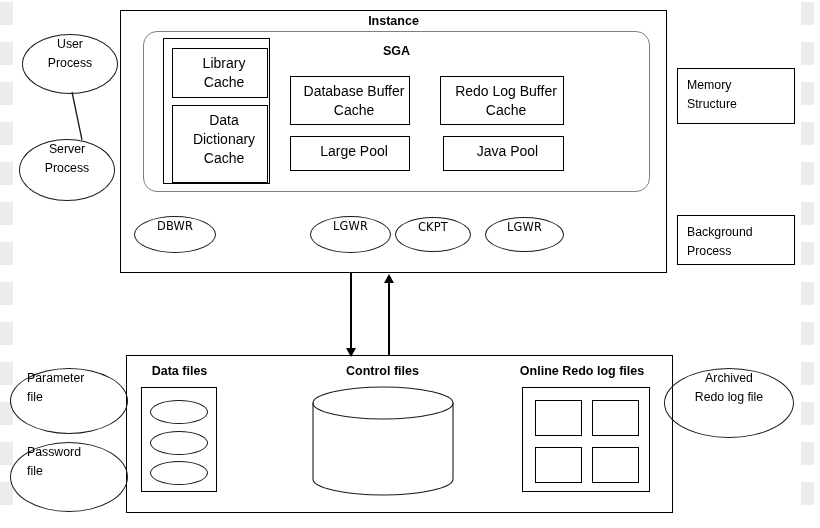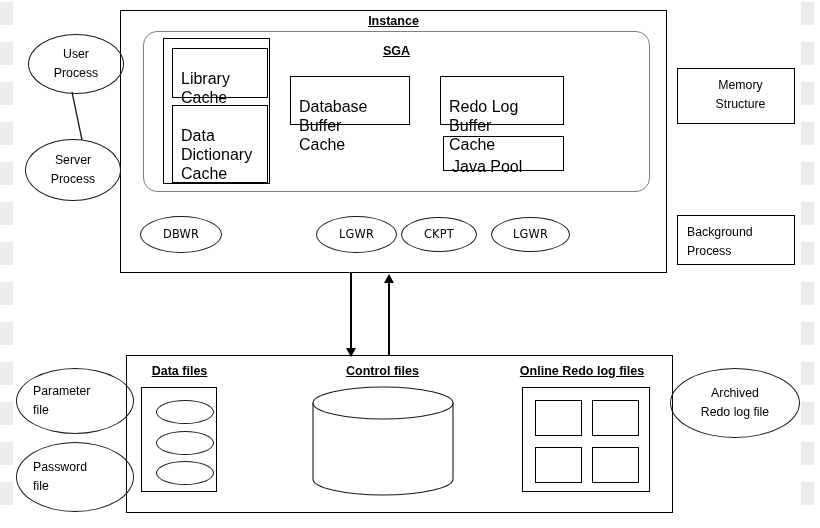--- a/index.html
+++ b/index.html
@@ -21,40 +21,41 @@
 
   .instance-box{border:1.4px solid #000;}
   .sga-box{
     position:absolute;box-sizing:border-box;
     border:1.6px solid #7f7f7f;border-radius:14px;background:transparent;
   }
 
   .inner-txt{
     position:absolute;box-sizing:border-box;
     border:1.2px solid #000;
-    font-size:16px;line-height:19px;
-    padding:20px 0 0 8px;
+    font-size:14px;line-height:19px;
+    padding:5px 0 0 8px;
     white-space:pre-line;
+    text-align:center;
   }
 
   .title-center{
-    position:absolute;text-align:center;font-weight:bold;font-size:12.5px;text-decoration:underline;
+    position:absolute;text-align:center;font-weight:bold;font-size:12.5px;
   }
 
   .side-box{
     position:absolute;box-sizing:border-box;border:1.1px solid #000;
     font-size:12.3px;line-height:19px;padding:7px 0 0 9px;white-space:pre-line;
   }
 
   
   .ell{
     position:absolute;box-sizing:border-box;
     border:1.1px solid #1a1a1a;border-radius:50%;
-    display:flex;align-items:center;justify-content:center;
-    font-size:12.3px;line-height:19px;white-space:pre-line;margin-left:6px;
+    display:flex;align-items:flex-start;justify-content:center;
+    font-size:12.3px;line-height:19px;white-space:pre-line;
   }
   .ell.lefttext{justify-content:flex-start;padding-left:16px;text-align:left;}
   .ell.proc{
     font-family:"DejaVu Sans", sans-serif;
     font-size:11.4px;letter-spacing:.2px;
   }
   .ell.proc.squiggle span{
     text-decoration:underline wavy #d03030;
     text-decoration-skip-ink:none;
     text-underline-offset:2px;
@@ -121,20 +122,21 @@
   <div class="inner-txt" style="left:172px;top:105px;width:96px;height:78px;">Data
 Dictionary
 Cache</div>
 
   <div class="inner-txt" style="left:290px;top:76px;width:120px;height:49px;">Database Buffer
 Cache</div>
 
   <div class="inner-txt" style="left:440px;top:76px;width:124px;height:49px;">Redo Log Buffer
 Cache</div>
 
+  <div class="inner-txt" style="left:290px;top:136px;width:120px;height:35px;">Large Pool</div>
 
   <div class="inner-txt" style="left:443px;top:136px;width:121px;height:35px;">Java Pool</div>
 
   <div class="ell proc" style="left:134px;top:216px;width:82px;height:37px;">
     <span>DBWR</span>
   </div>
   <div class="ell proc" style="left:310px;top:216px;width:81px;height:37px;">
     <span>LGWR</span>
   </div>
   <div class="ell proc" style="left:395px;top:217px;width:76px;height:35px;">
@@ -146,21 +148,21 @@
 
   <div class="ell" style="left:22px;top:34px;width:96px;height:60px;">
     <span style="text-align:center;">User
 Process</span>
   </div>
   <div class="ell" style="left:19px;top:139px;width:96px;height:62px;">
     <span style="text-align:center;">Server
 Process</span>
   </div>
 
-  <div class="side-box" style="left:677px;top:68px;width:118px;height:56px;text-align:center;">Memory
+  <div class="side-box" style="left:677px;top:68px;width:118px;height:56px;">Memory
 Structure</div>
 
   <div class="side-box" style="left:677px;top:215px;width:118px;height:50px;">Background
 Process</div>
 
   <div class="box instance-box" style="left:126px;top:355px;width:547px;height:158px;"></div>
 
   <div class="title-center" style="left:141px;top:364px;width:77px;">Data files</div>
   <div class="box" style="left:141px;top:387px;width:76px;height:105px;"></div>
   <div class="ell" style="left:150px;top:400px;width:58px;height:24px;"></div>

